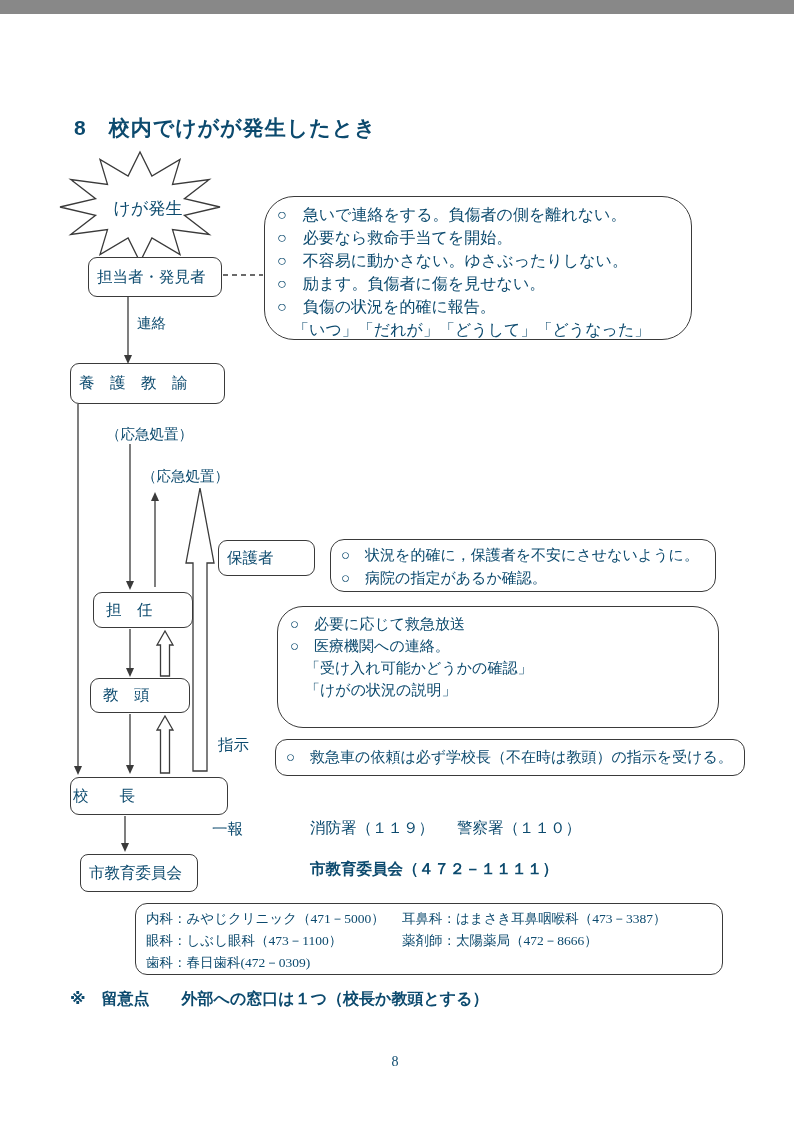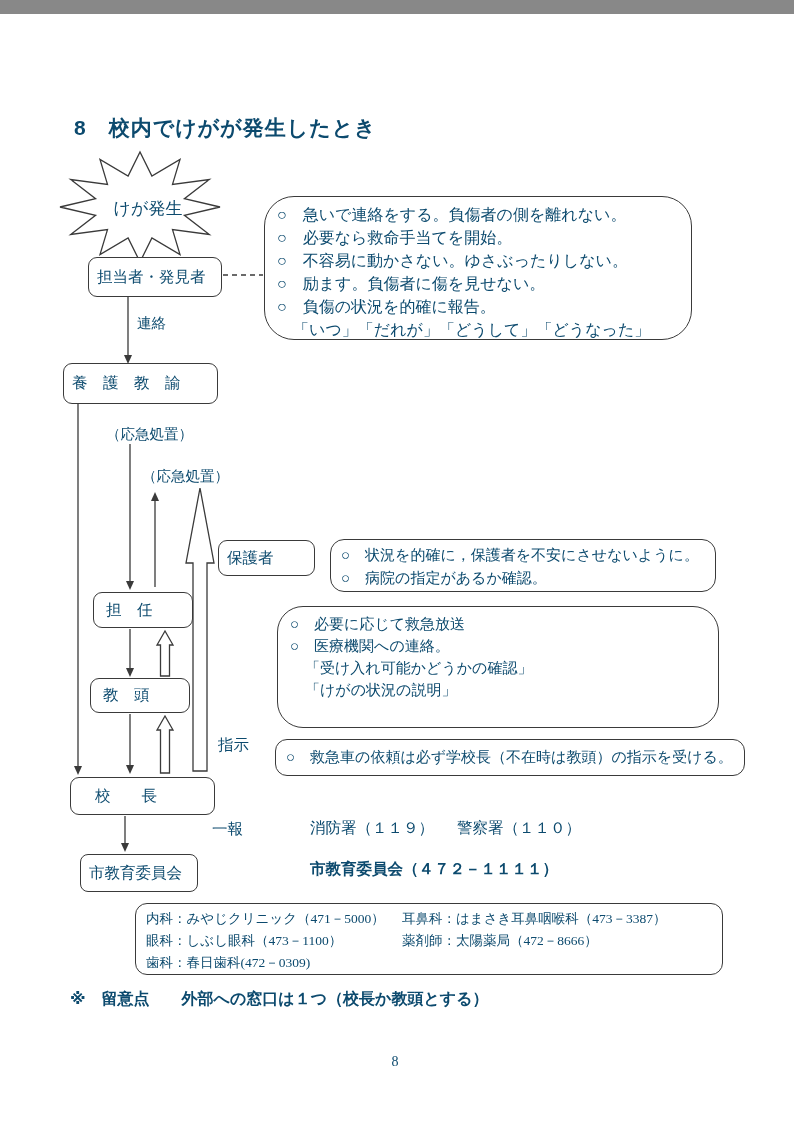--- a/index.html
+++ b/index.html
@@ -104,33 +104,33 @@
     <polygon points="165,702 173,716 169.5,716 169.5,759 160.5,759 160.5,716 157,716" fill="#ffffff" stroke="#3a3a3a" stroke-width="1.3"></polygon>
   </svg>
 
   <div class="abs doc-title">8　校内でけがが発生したとき</div>
 
   <div class="abs burst-label">けが発生</div>
 
   <div class="abs node" style="left:88px;top:243px;width:134px;height:40px;">
     <span>担当者・発見者</span>
   </div>
-  <div class="abs node" style="left:63px;top:349px;width:155px;height:41px;">
+  <div class="abs node" style="left:70px;top:349px;width:155px;height:41px;">
     <span>養　護　教　諭</span>
   </div>
   <div class="abs node" style="left:218px;top:526px;width:97px;height:36px;">
     <span>保護者</span>
   </div>
   <div class="abs node" style="left:93px;top:578px;width:100px;height:36px;padding-left:12px;">
     <span>担　任</span>
   </div>
   <div class="abs node" style="left:90px;top:664px;width:100px;height:35px;padding-left:12px;">
     <span>教　頭</span>
   </div>
-  <div class="abs node" style="left:70px;top:763px;width:145px;height:38px;padding-left:24px;">
+  <div class="abs node" style="left:70px;top:763px;width:158px;height:38px;padding-left:2px;">
     <span>校　　長</span>
   </div>
   <div class="abs node" style="left:80px;top:840px;width:118px;height:38px;border-radius:8px;">
     <span>市教育委員会</span>
   </div>
 
   <div class="abs edge-label" style="left:137px;top:300px;">連絡</div>
   <div class="abs edge-label" style="left:106px;top:411px;">（応急処置）</div>
   <div class="abs edge-label" style="left:142px;top:453px;">（応急処置）</div>
   <div class="abs edge-label" style="left:218px;top:721px;font-size:15.5px;">指示</div>

